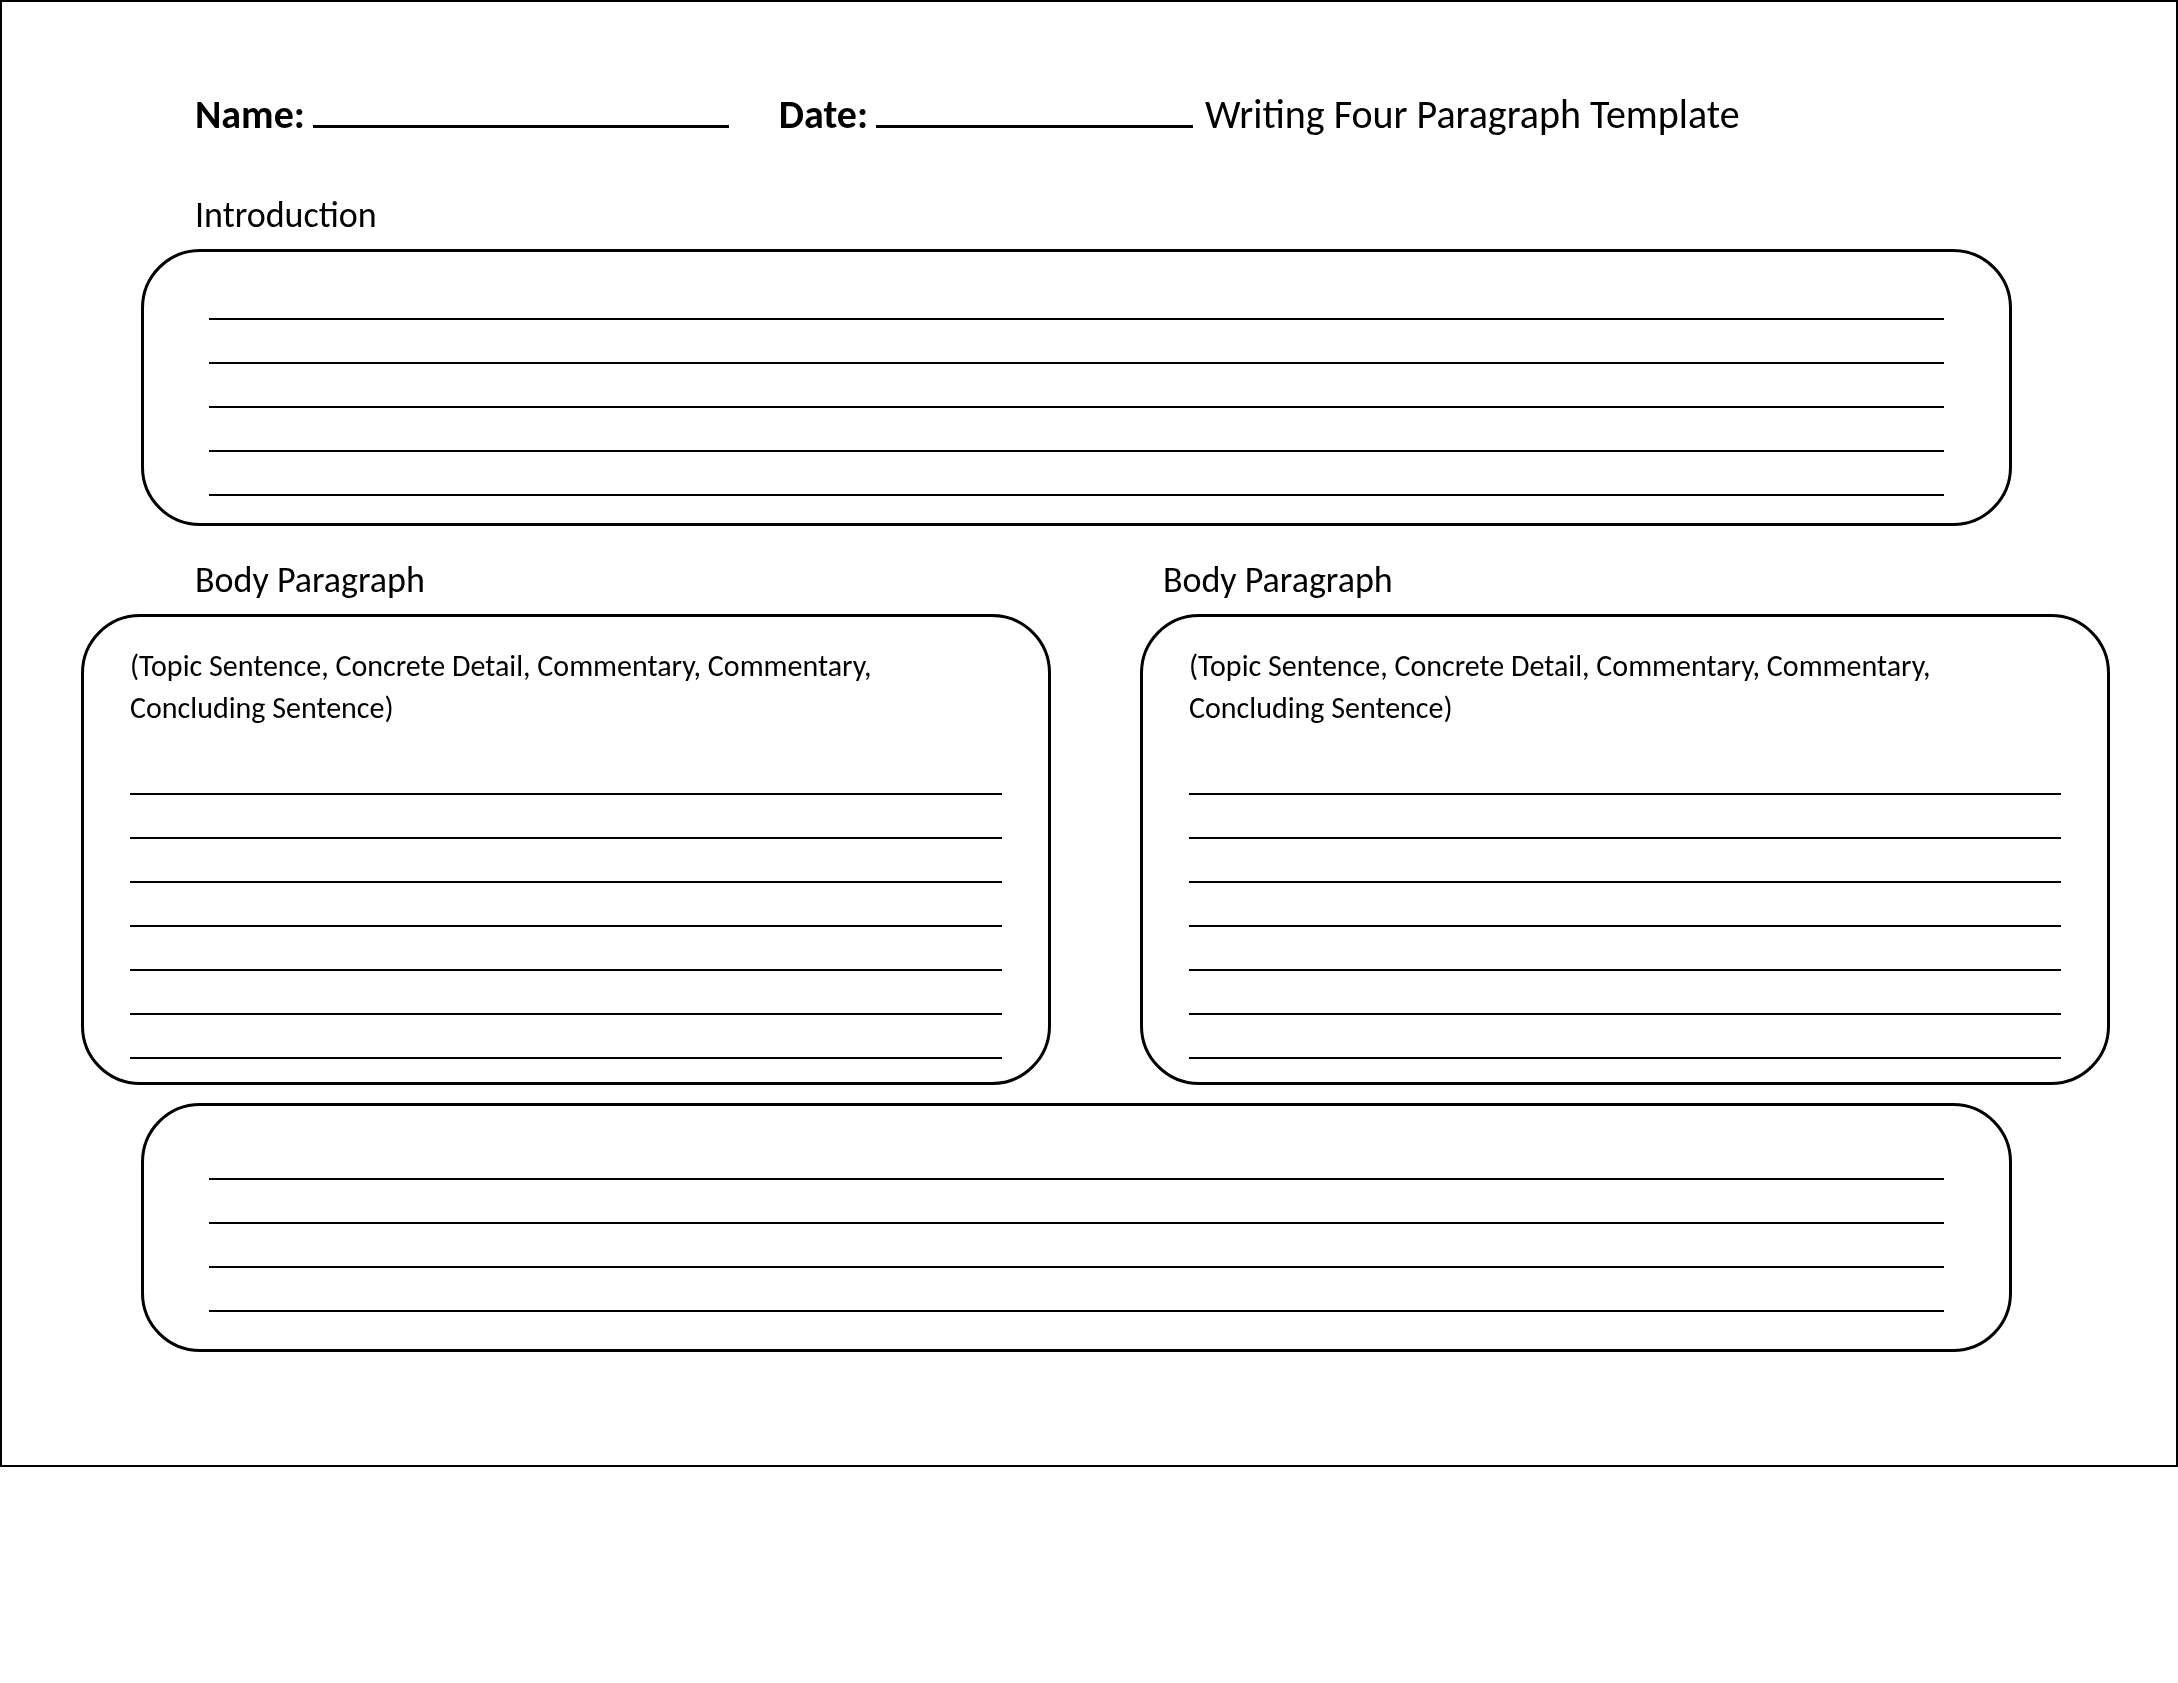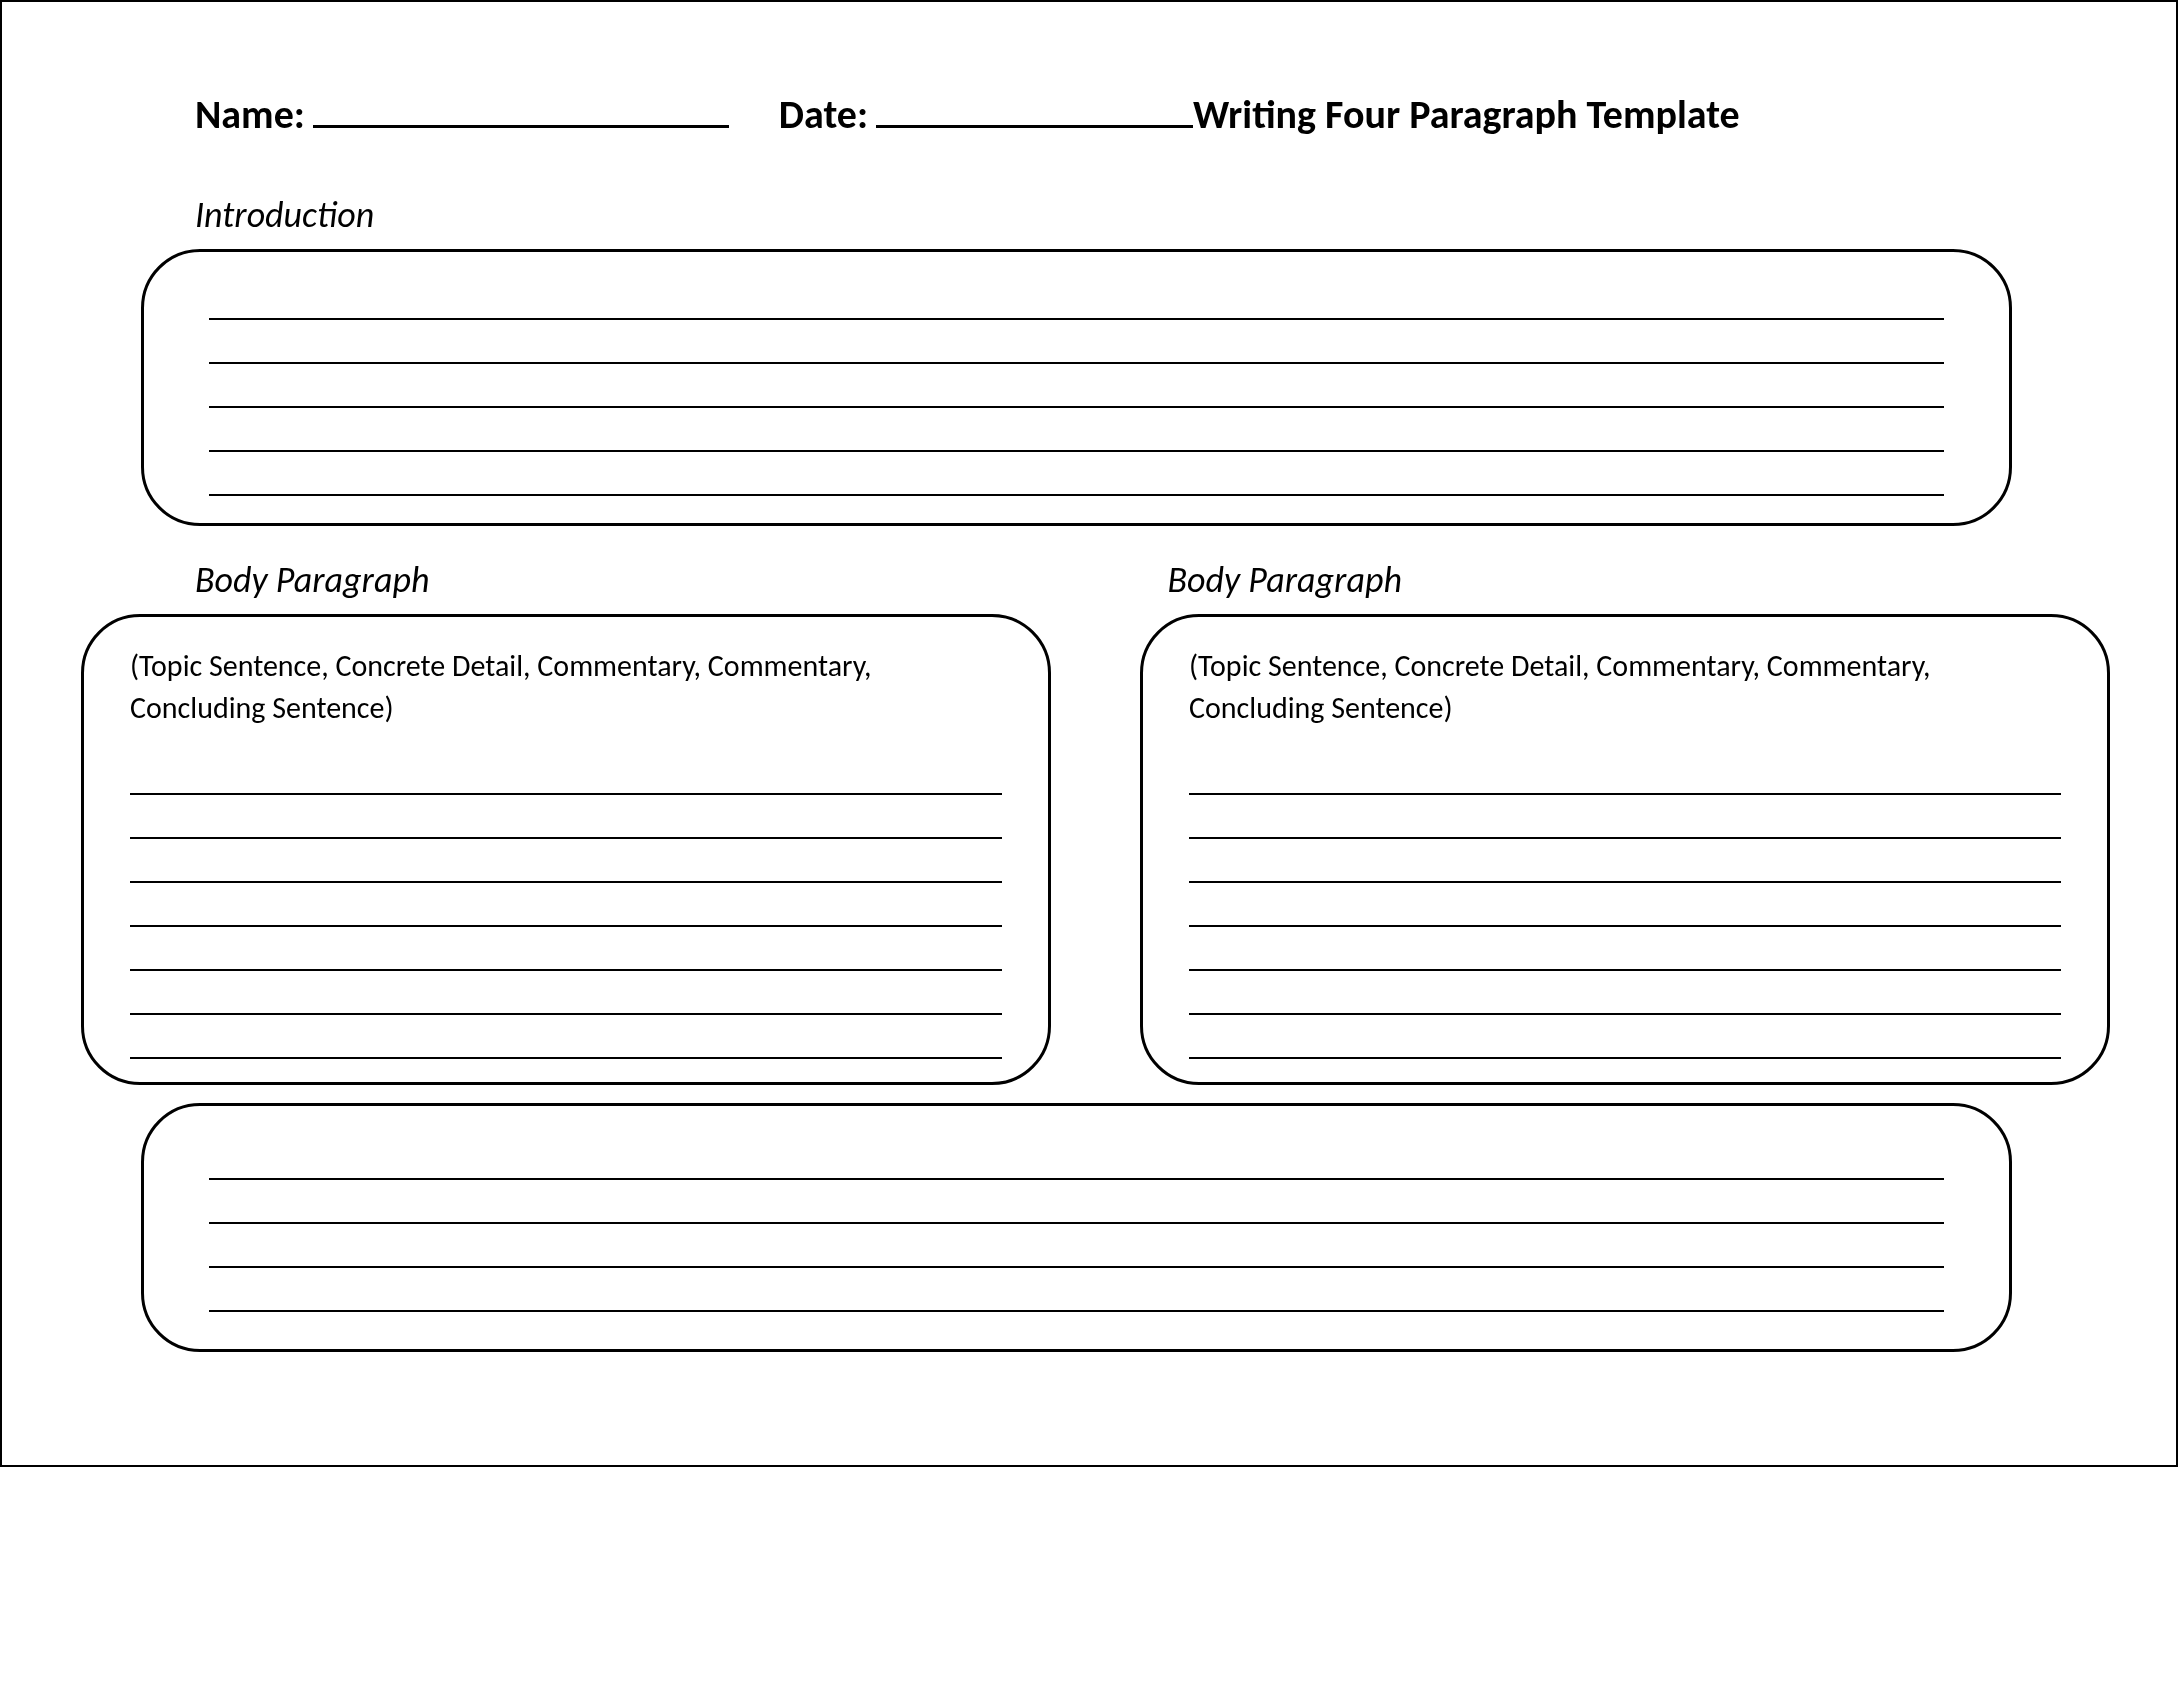--- a/index.html
+++ b/index.html
@@ -43,30 +43,29 @@
     margin-right: 8px;
   }
   .blank-date {
     display: inline-block;
     border-bottom: 3px solid #000;
     width: 317px;
     height: 0.9em;
     vertical-align: baseline;
   }
   .header-row .title {
-    font-weight: 700;
+    font-weight: 400;
     font-size: 40px;
-    margin-left: 0;
+    margin-left: 12px;
   }
 
   .section-label {
     font-size: 36px;
     font-weight: 400;
     margin-left: 193px;
-    font-style: italic;
   }
   .section-label.intro  { margin-top: 54px; }
   .section-label.body-row {
     margin-top: 32px;
     display: flex;
     align-items: flex-end;
   }
   .section-label.body-row .bpl1 { }
   .section-label.body-row .bpl2 { margin-left: 738px; }
   .section-label.concl  { margin-top: 26px; }

